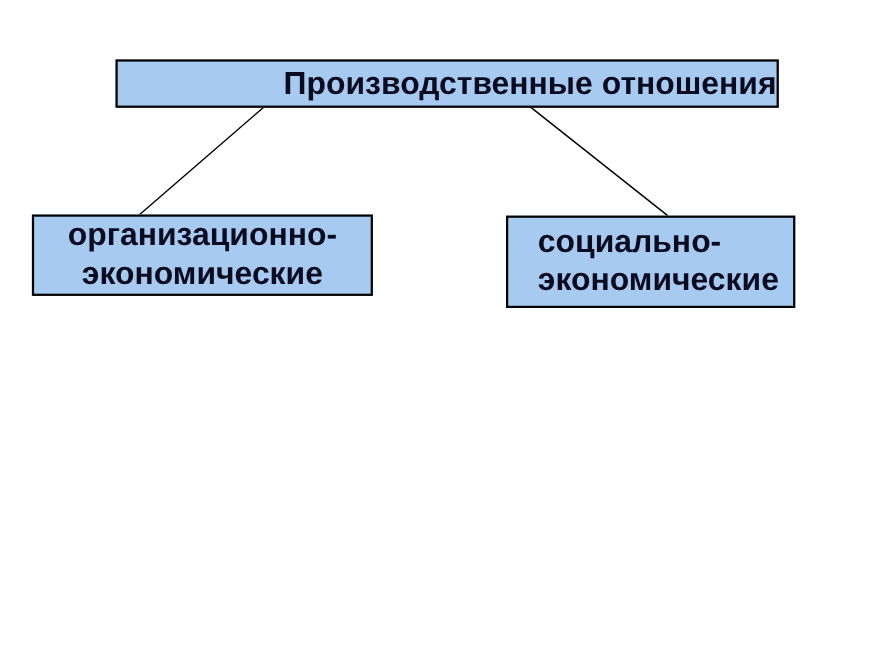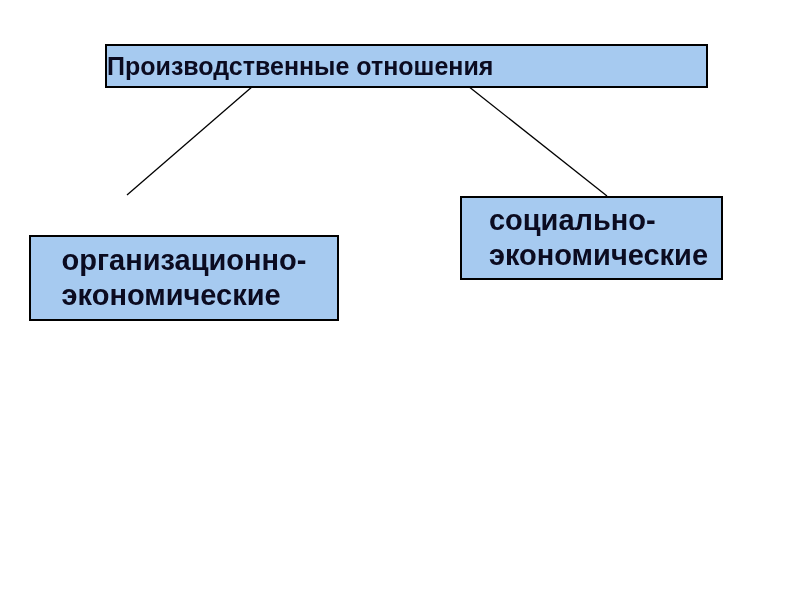--- a/index.html
+++ b/index.html
@@ -34,35 +34,35 @@
     color: var(--text, #0b0b20);
     font-weight: bold;
     display: flex;
     align-items: center;
   }
   .node .label {
     white-space: pre-line;
   }
   .node-root {
     left: 105px;
-    top: 44px;
+    top: 54px;
     width: 603px;
     height: 44px;
-    justify-content: flex-start;
-    font-size: 25px;
+    justify-content: flex-end;
+    font-size: 29px;
   }
   .node-left {
     left: 29px;
     top: 195px;
     width: 310px;
-    height: 86px;
+    height: 74px;
     justify-content: center;
+    text-align: center;
     font-size: 29px;
     line-height: 35px;
-    margin-top: 40px;
   }
   .node-right {
     left: 460px;
     top: 196px;
     width: 263px;
     height: 84px;
     justify-content: center;
     padding-left: 14px;
     text-align: left;
     font-size: 29px;

